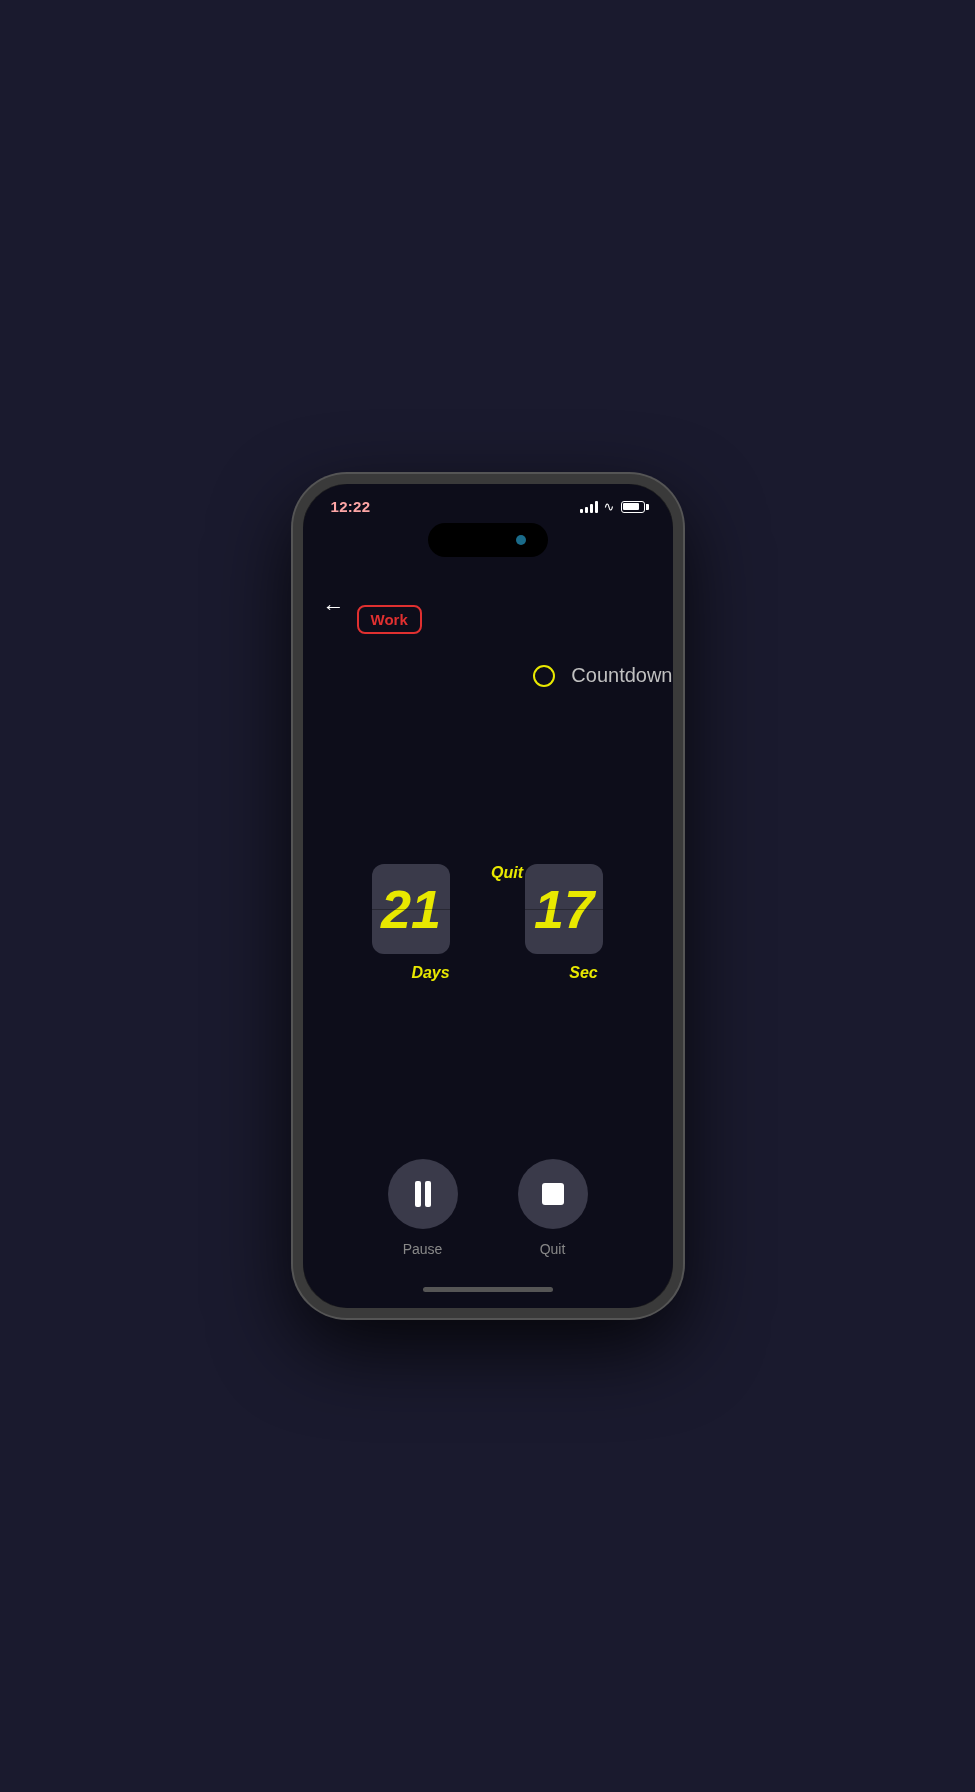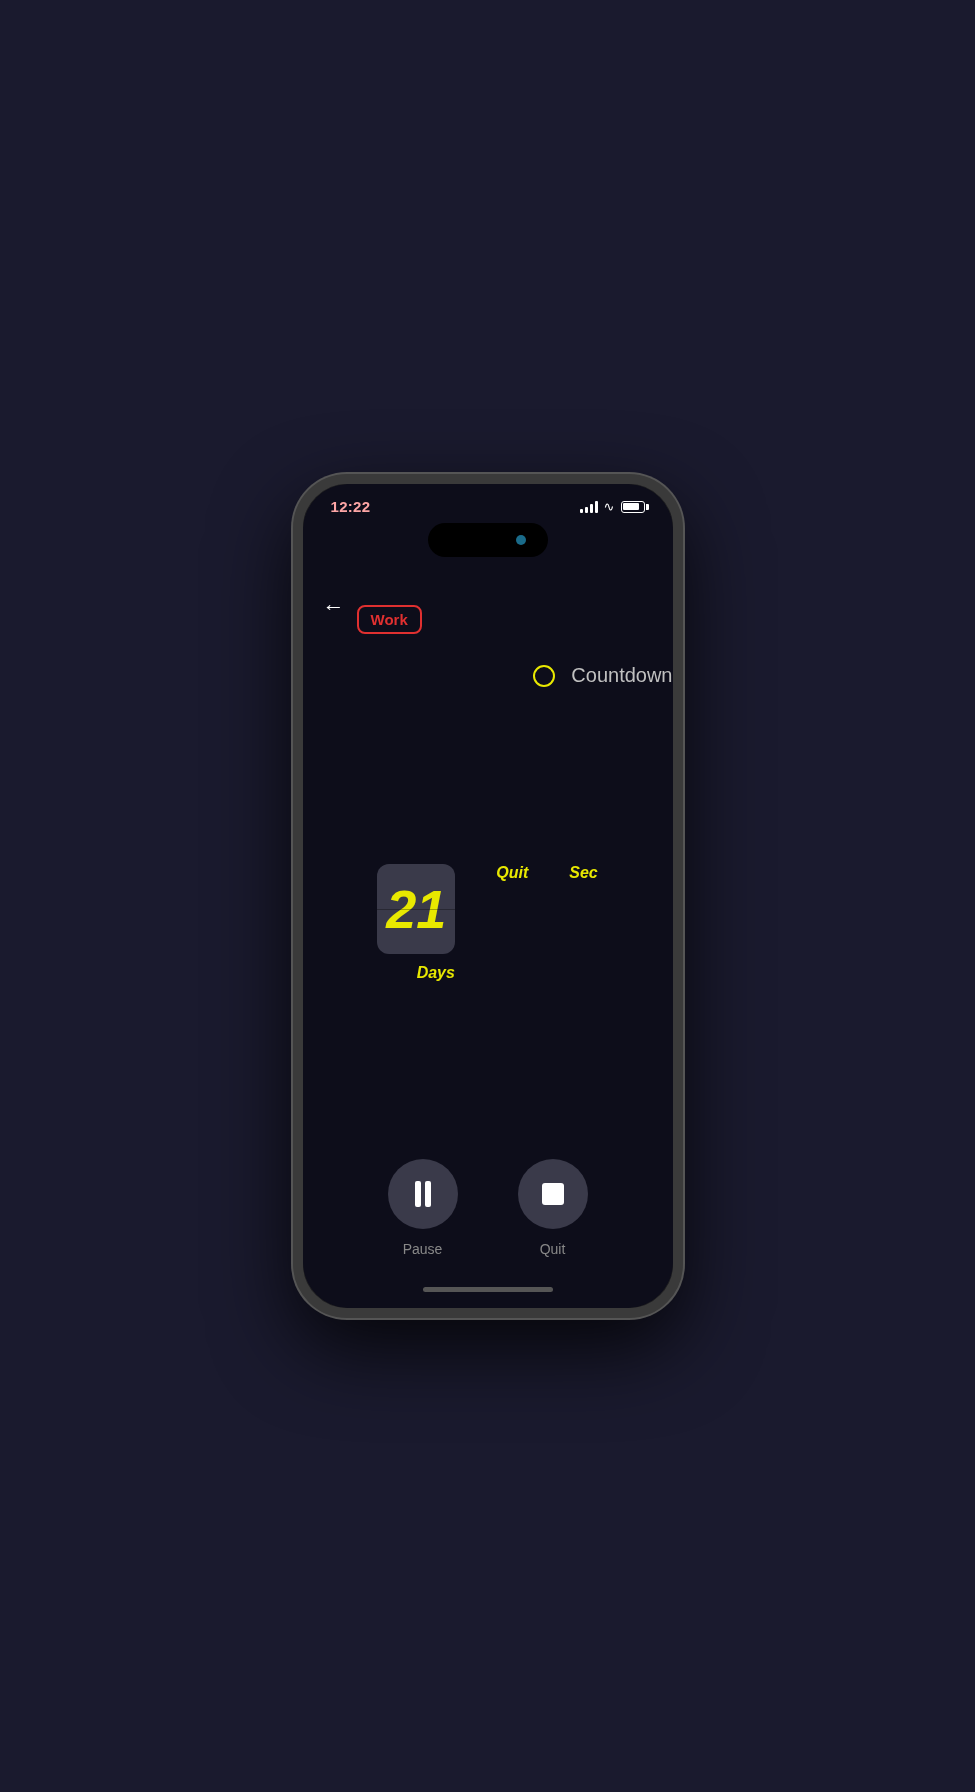--- a/index.html
+++ b/index.html
@@ -389,20 +389,23 @@
           </div>
           <span class="timer-unit">Days</span>
         </div>
 
         <div class="timer-block">
           <span class="timer-unit">Quit</span>
         </div>
 
 
         <div class="timer-block">
+          <div class="timer-card">
+            <span class="timer-number">17</span>
+          </div>
           <span class="timer-unit">Sec</span>
         </div>
 
       </div>
     </div>
 
     <div class="controls">
 
       <div class="control-group">
         <button class="control-btn">

